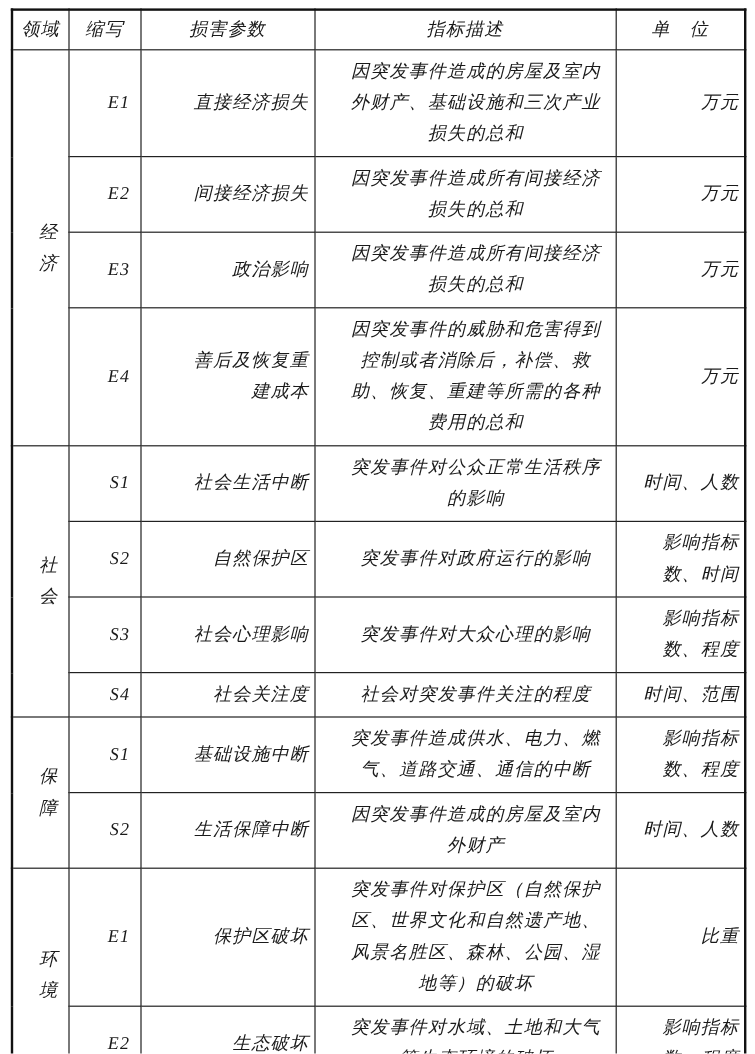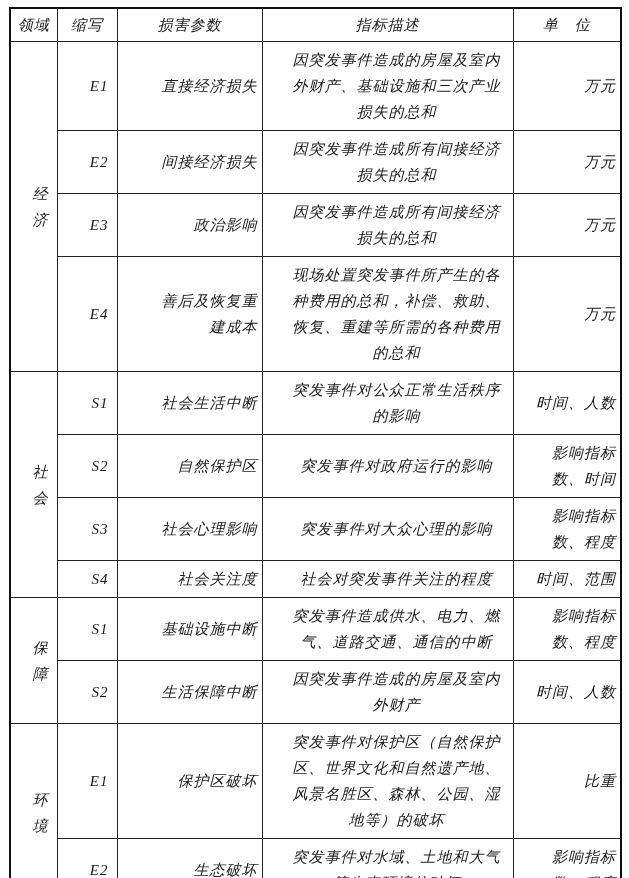--- a/index.html
+++ b/index.html
@@ -97,21 +97,21 @@
       <tr>
         <td class="abbr-cell">E3</td>
         <td class="param-cell">政治影响</td>
         <td class="desc-cell">因突发事件造成所有间接经济损失的总和</td>
         <td class="unit-cell">万元</td>
       </tr>
       <tr>
         <td class="abbr-cell">E4</td>
         <td class="param-cell">善后及恢复重
 建成本</td>
-        <td class="desc-cell">现场处置突发事件所产生的各种费用的总和，补偿、救助、恢复、重建等所需的各种费用的总和</td>
+        <td class="desc-cell">因突发事件的威胁和危害得到控制或者消除后，补偿、救助、恢复、重建等所需的各种费用的总和</td>
         <td class="unit-cell">万元</td>
       </tr>
 
       <tr>
         <td class="domain-cell" rowspan="4">社会</td>
         <td class="abbr-cell">S1</td>
         <td class="param-cell">社会生活中断</td>
         <td class="desc-cell">突发事件对公众正常生活秩序的影响</td>
         <td class="unit-cell">时间、人数</td>
       </tr>

